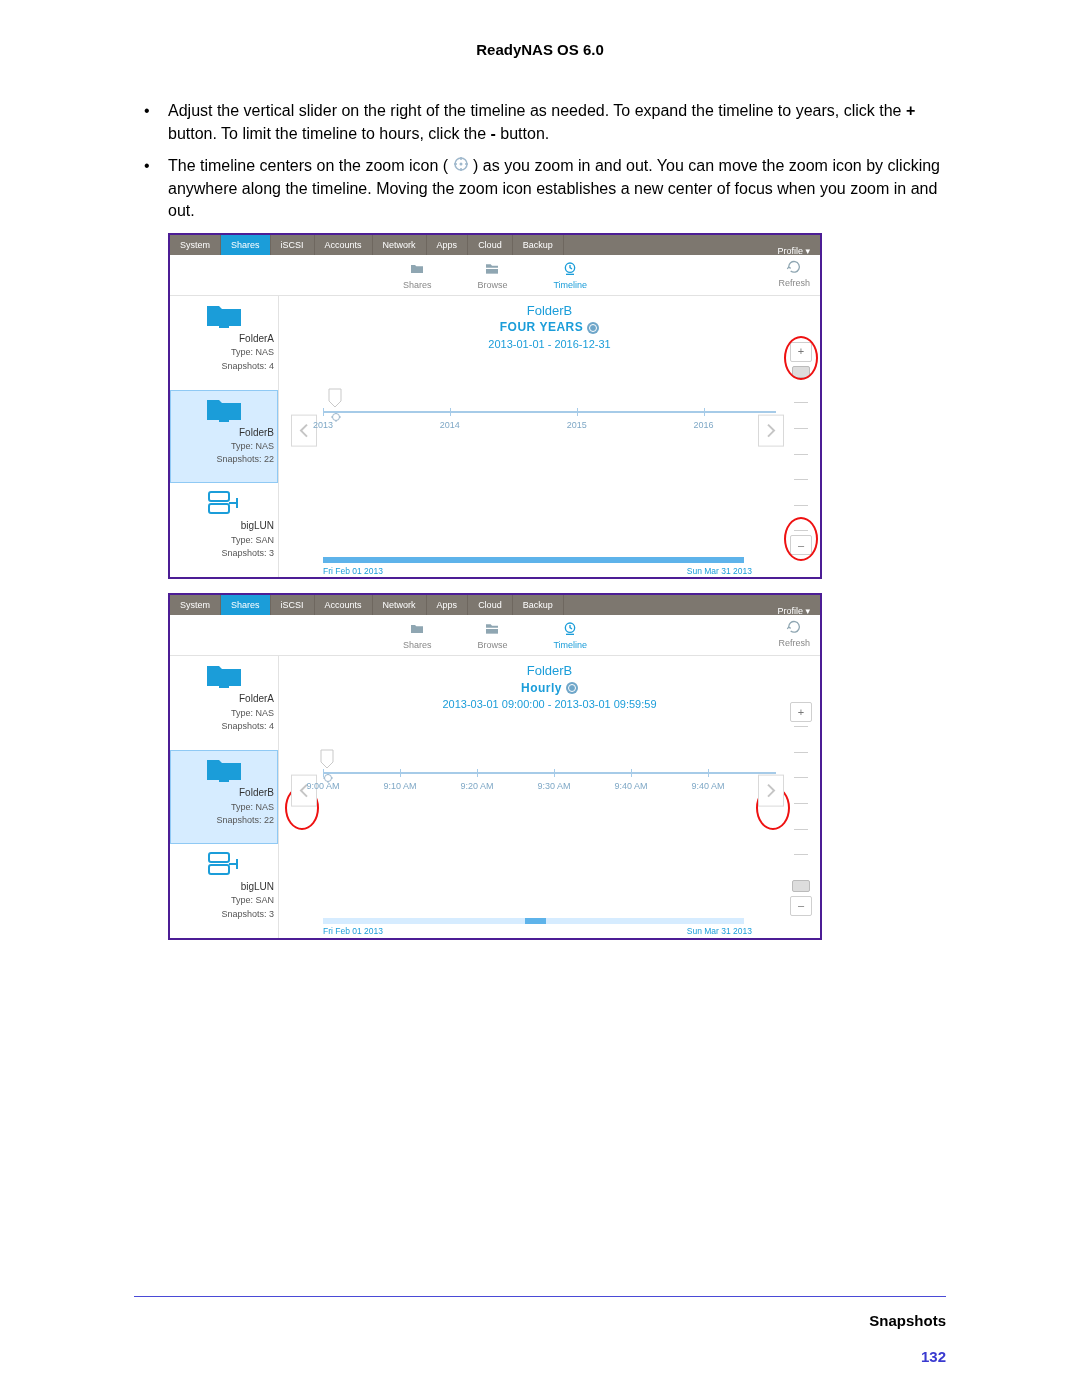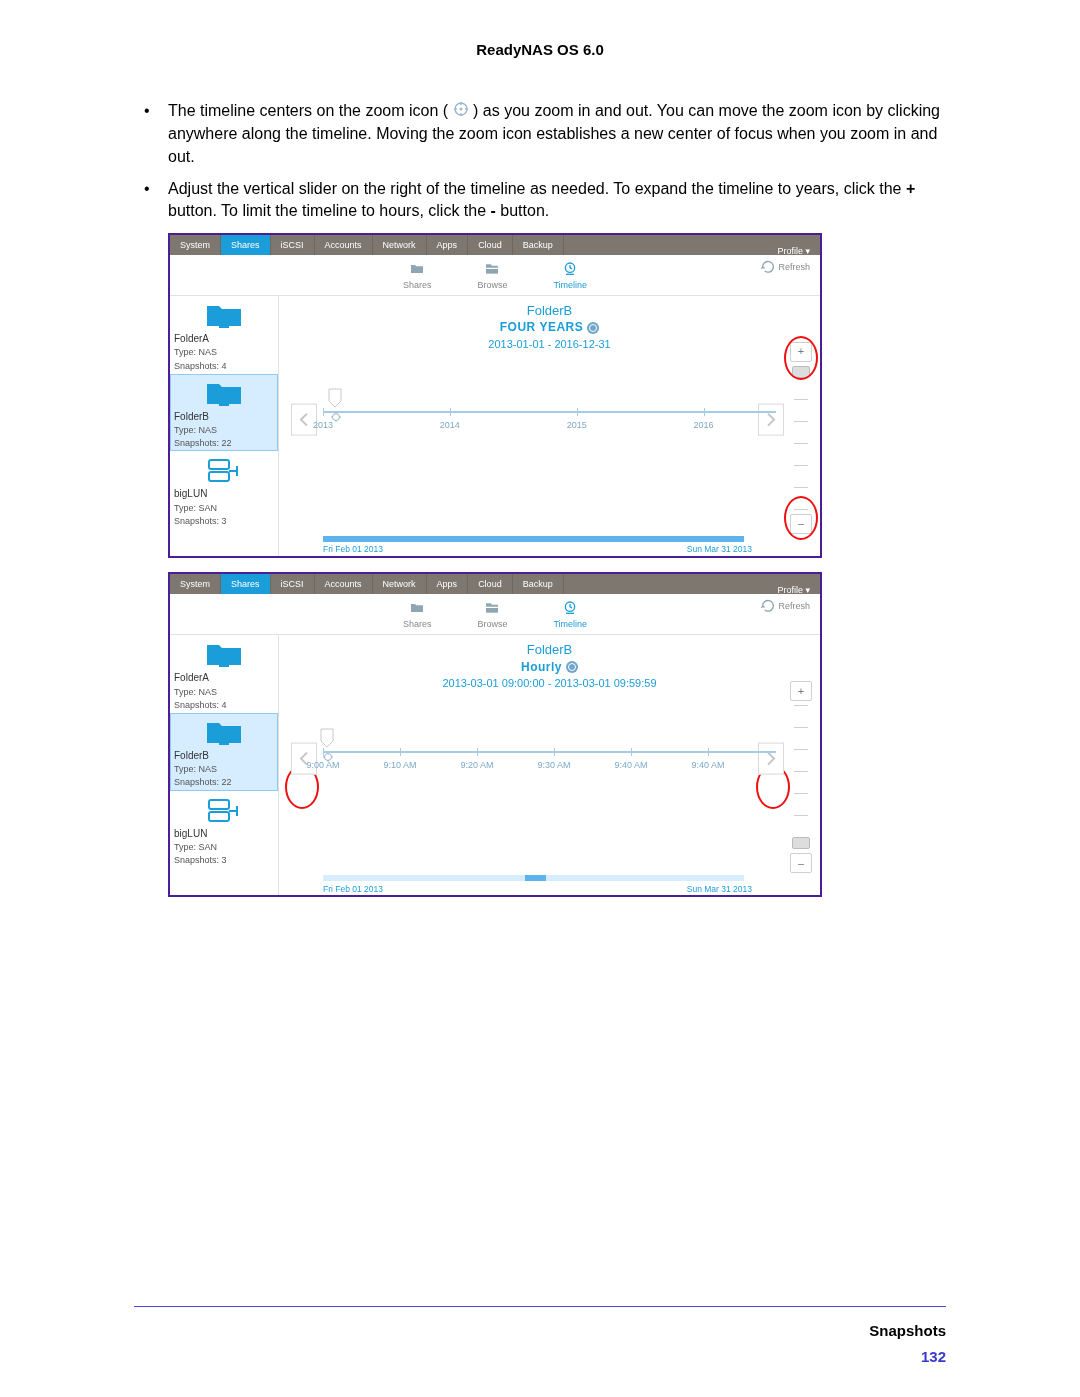--- a/index.html
+++ b/index.html
@@ -14,26 +14,26 @@
   
   .shot{border:2px solid #4c1d95;margin:6px 0 14px 34px;width:650px;background:#fff;font-size:10px;color:#333}
   .navbar{display:flex;align-items:stretch;background:#7d776f;color:#fff;height:20px;font-size:9px}
   .navbar .tab{padding:0 10px;display:flex;align-items:center;border-right:1px solid #6e675f}
   .navbar .tab.active{background:#1b9dd9}
   .navbar .spacer{flex:1}
   .navbar .profile{padding:16px 10px;display:flex;align-items:center}
   .subbar{display:flex;justify-content:center;gap:46px;padding:6px 0 4px;border-bottom:1px solid #e2e2e2;font-size:9px;color:#888;position:relative}
   .subbar .sb{display:flex;flex-direction:column;align-items:center;gap:2px}
   .subbar .sb.active{color:#1b9dd9}
-  .subbar .refresh{position:absolute;right:10px;top:4px;display:flex;flex-direction:row;align-items:center;color:#888;gap:2px}
+  .subbar .refresh{position:absolute;right:10px;top:4px;display:flex;flex-direction:column;align-items:center;color:#888;gap:2px}
   .subbar svg{width:16px;height:16px}
 
   .body{display:flex;min-height:260px}
   .side{width:108px;border-right:1px solid #e2e2e2;display:flex;flex-direction:column}
-  .sideitem{padding:6px 4px 2px 4px;text-align:left;font-size:9px;color:#555}
+  .sideitem{padding:6px 4px 18px 4px;text-align:right;font-size:9px;color:#555}
   .sideitem.sel{background:#d6ecff;outline:1px solid #8fc9f4;outline-offset:-1px}
   .sideitem .lbl{font-size:10px;color:#333;margin-top:2px}
   .sideitem .meta{font-size:9px;color:#555;margin-top:1px}
   .sideicon{display:block;margin:0 auto}
 
   .tlpane{flex:1;position:relative}
   .tlhead{text-align:center;padding-top:6px}
   .tlhead .name{color:#1b9dd9;font-size:13px}
   .tlhead .mode{color:#1b9dd9;font-size:12px;font-weight:bold;letter-spacing:.5px;display:inline-flex;align-items:center;gap:4px}
   .tlhead .range{color:#1b9dd9;font-size:11px;margin-top:1px}
@@ -59,46 +59,46 @@
 
   .vslide{position:absolute;top:46px;right:8px;width:22px;bottom:22px;display:flex;flex-direction:column;align-items:center;justify-content:space-between}
   .vslide .btn{width:20px;height:18px;border:1px solid #cfcfcf;border-radius:2px;background:#fff;display:flex;align-items:center;justify-content:center;font-size:11px;color:#777}
   .vslide .rail{flex:1;width:4px;margin:4px 0;display:flex;flex-direction:column;justify-content:space-between;align-items:center}
   .vslide .notch{width:14px;height:1px;background:#cfcfcf}
   .vslide .thumb{width:16px;height:10px;background:#ddd;border:1px solid #bbb;border-radius:2px}
 
   .footer{position:absolute;left:100px;right:100px;bottom:30px;text-align:right}
   .footer hr{border:none;border-top:1px solid #4a4ad6;margin:0 0 14px 0}
   .footer .sec{font-weight:bold;font-size:15px}
-  .footer .pg{color:#3a3ad0;font-weight:bold;margin-top:6px;font-size:15px}
+  .footer .pg{color:#3a3ad0;font-weight:bold;margin-top:16px;font-size:15px}
 </style>
 </head>
 <body>
 
 <div class="page">
 
   <div class="doc-title">ReadyNAS OS 6.0</div>
 
   <ul class="bullets">
+    <li>
+      <span>Adjust the vertical slider on the right of the timeline as needed. To expand the timeline to years, click the </span><span class="bold">+</span><span> button. To limit the timeline to hours, click the </span><span class="bold">-</span><span> button.</span>
+    </li>
     <li>
       <span>The timeline centers on the zoom icon (</span>
       <span class="inline-icon">
         <svg width="16" height="16" viewBox="0 0 16 16">
             <circle cx="8" cy="8" r="6" fill="none" stroke="#9fb8cc" stroke-width="1.5"></circle>
             <line x1="8" y1="1" x2="8" y2="4" stroke="#9fb8cc" stroke-width="1.5"></line>
             <line x1="8" y1="12" x2="8" y2="15" stroke="#9fb8cc" stroke-width="1.5"></line>
             <line x1="1" y1="8" x2="4" y2="8" stroke="#9fb8cc" stroke-width="1.5"></line>
             <line x1="12" y1="8" x2="15" y2="8" stroke="#9fb8cc" stroke-width="1.5"></line>
             <circle cx="8" cy="8" r="1.5" fill="#9fb8cc"></circle>
           </svg>
       </span>
       <span>) as you zoom in and out. You can move the zoom icon by clicking anywhere along the timeline. Moving the zoom icon establishes a new center of focus when you zoom in and out.</span>
-    </li>
-    <li>
-      <span>Adjust the vertical slider on the right of the timeline as needed. To expand the timeline to years, click the </span><span class="bold">+</span><span> button. To limit the timeline to hours, click the </span><span class="bold">-</span><span> button.</span>
     </li>
   </ul>
 
   <div class="shot">
     <div class="navbar">
       <div class="tab">System</div>
       <div class="tab active">Shares</div>
       <div class="tab">iSCSI</div>
       <div class="tab">Accounts</div>
       <div class="tab">Network</div>

